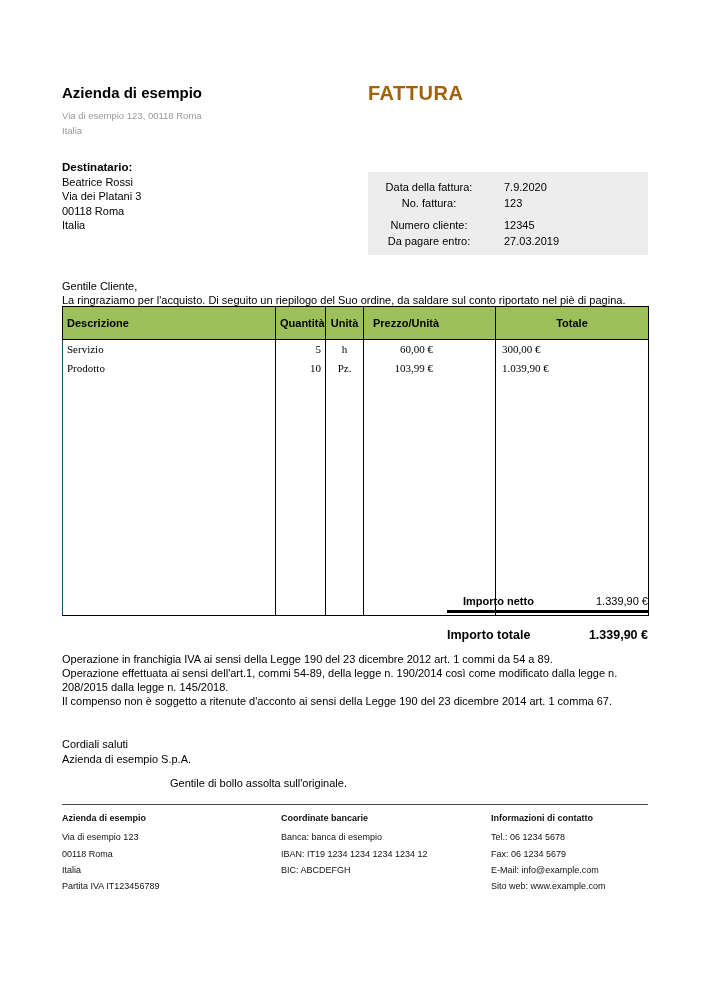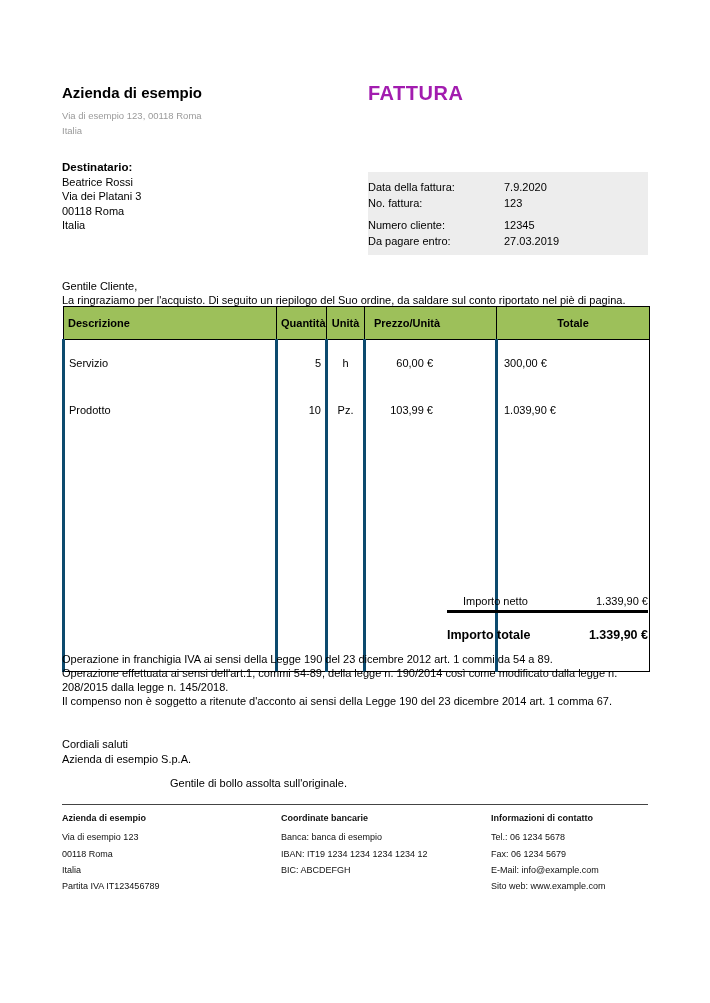--- a/index.html
+++ b/index.html
@@ -15,69 +15,69 @@
     background: #ffffff;
     overflow: hidden;
   }
 
   
   .sender { position: absolute; left: 62px; top: 84px; }
   .sender-name { font-size: 15px; font-weight: bold; color: #000; }
   .sender-sub { margin-top: 7px; font-size: 9.5px; color: #9a9a9a; line-height: 15px; }
   .doc-title {
     position: absolute; left: 368px; top: 82px;
-    font-size: 20px; font-weight: bold; letter-spacing: 0.5px; color: #a21caf;
+    font-size: 20px; font-weight: bold; letter-spacing: 0.5px; color: #a16207;
   }
 
   
   .recipient { position: absolute; left: 62px; top: 160px; font-size: 11px; line-height: 14.5px; }
   .recipient .heading { font-weight: bold; font-size: 11.5px; }
 
   
   .meta-box {
     position: absolute; left: 368px; top: 172px; width: 280px; height: 83px;
     background: #ededed; padding-top: 7px; font-size: 11px;
   }
   .meta-row { display: flex; height: 16px; line-height: 16px; }
-  .meta-row .label { width: 122px; text-align: left; }
+  .meta-row .label { width: 122px; text-align: center; }
   .meta-row .value { margin-left: 14px; }
   .meta-spacer { height: 6px; }
 
   
   .greeting { position: absolute; left: 62px; top: 279px; width: 600px; font-size: 11px; line-height: 14px; }
 
   
   .items { position: absolute; left: 62px; top: 306px; width: 586px; border-collapse: collapse; table-layout: fixed; font-size: 11px; }
   .items col.c-desc  { width: 213px; }
   .items col.c-qty   { width: 50px; }
   .items col.c-unit  { width: 38px; }
   .items col.c-price { width: 132px; }
   .items col.c-total { width: 153px; }
   .items th {
     border: 1px solid #000;
     font-weight: bold; color: #000;
     height: 33px; padding: 0 4px;
   }
-  .items td { border-left: 3px solid #0c4a6e; border-right: 1px solid #000; height: 16px; padding: 16px 4px; vertical-align: top; line-height: 15px; }
+  .items td { border-left: 1px solid #0c4a6e; border-right: 1px solid #000; height: 16px; padding: 2px 4px; vertical-align: top; line-height: 15px; font-family: Liberation Serif, serif; }
   .items .filler td { height: 237px; border-bottom: 1px solid #000; }
   .th-desc  { text-align: left; }
   .th-qty   { text-align: right; }
   .th-unit  { text-align: center; }
   .th-price { text-align: left; padding-left: 9px !important; }
   .th-total { text-align: center; }
   .td-desc  { text-align: left; }
   .td-qty   { text-align: right; }
   .td-unit  { text-align: center; }
   .td-price { text-align: right; padding-right: 62px !important; }
   .td-total { text-align: left; padding-left: 6px !important; }
 
   
   .totals { position: absolute; left: 447px; top: 594px; width: 201px; font-size: 11px; }
   .totals-row { display: flex; justify-content: space-between; height: 15px; line-height: 15px; }
-  .totals-row .t-label { font-weight: normal; padding-left: 16px; }
+  .totals-row .t-label { font-weight: bold; padding-left: 16px; }
   .totals-grand {
     display: flex; justify-content: space-between;
     border-top: 3px solid #000; margin-top: 1px; padding-top: 14px;
     font-size: 12.5px; font-weight: bold; height: 19px; line-height: 16px;
   }
 
   
   .legal { position: absolute; left: 62px; top: 652px; width: 594px; font-size: 11px; line-height: 14px; }
 
   

